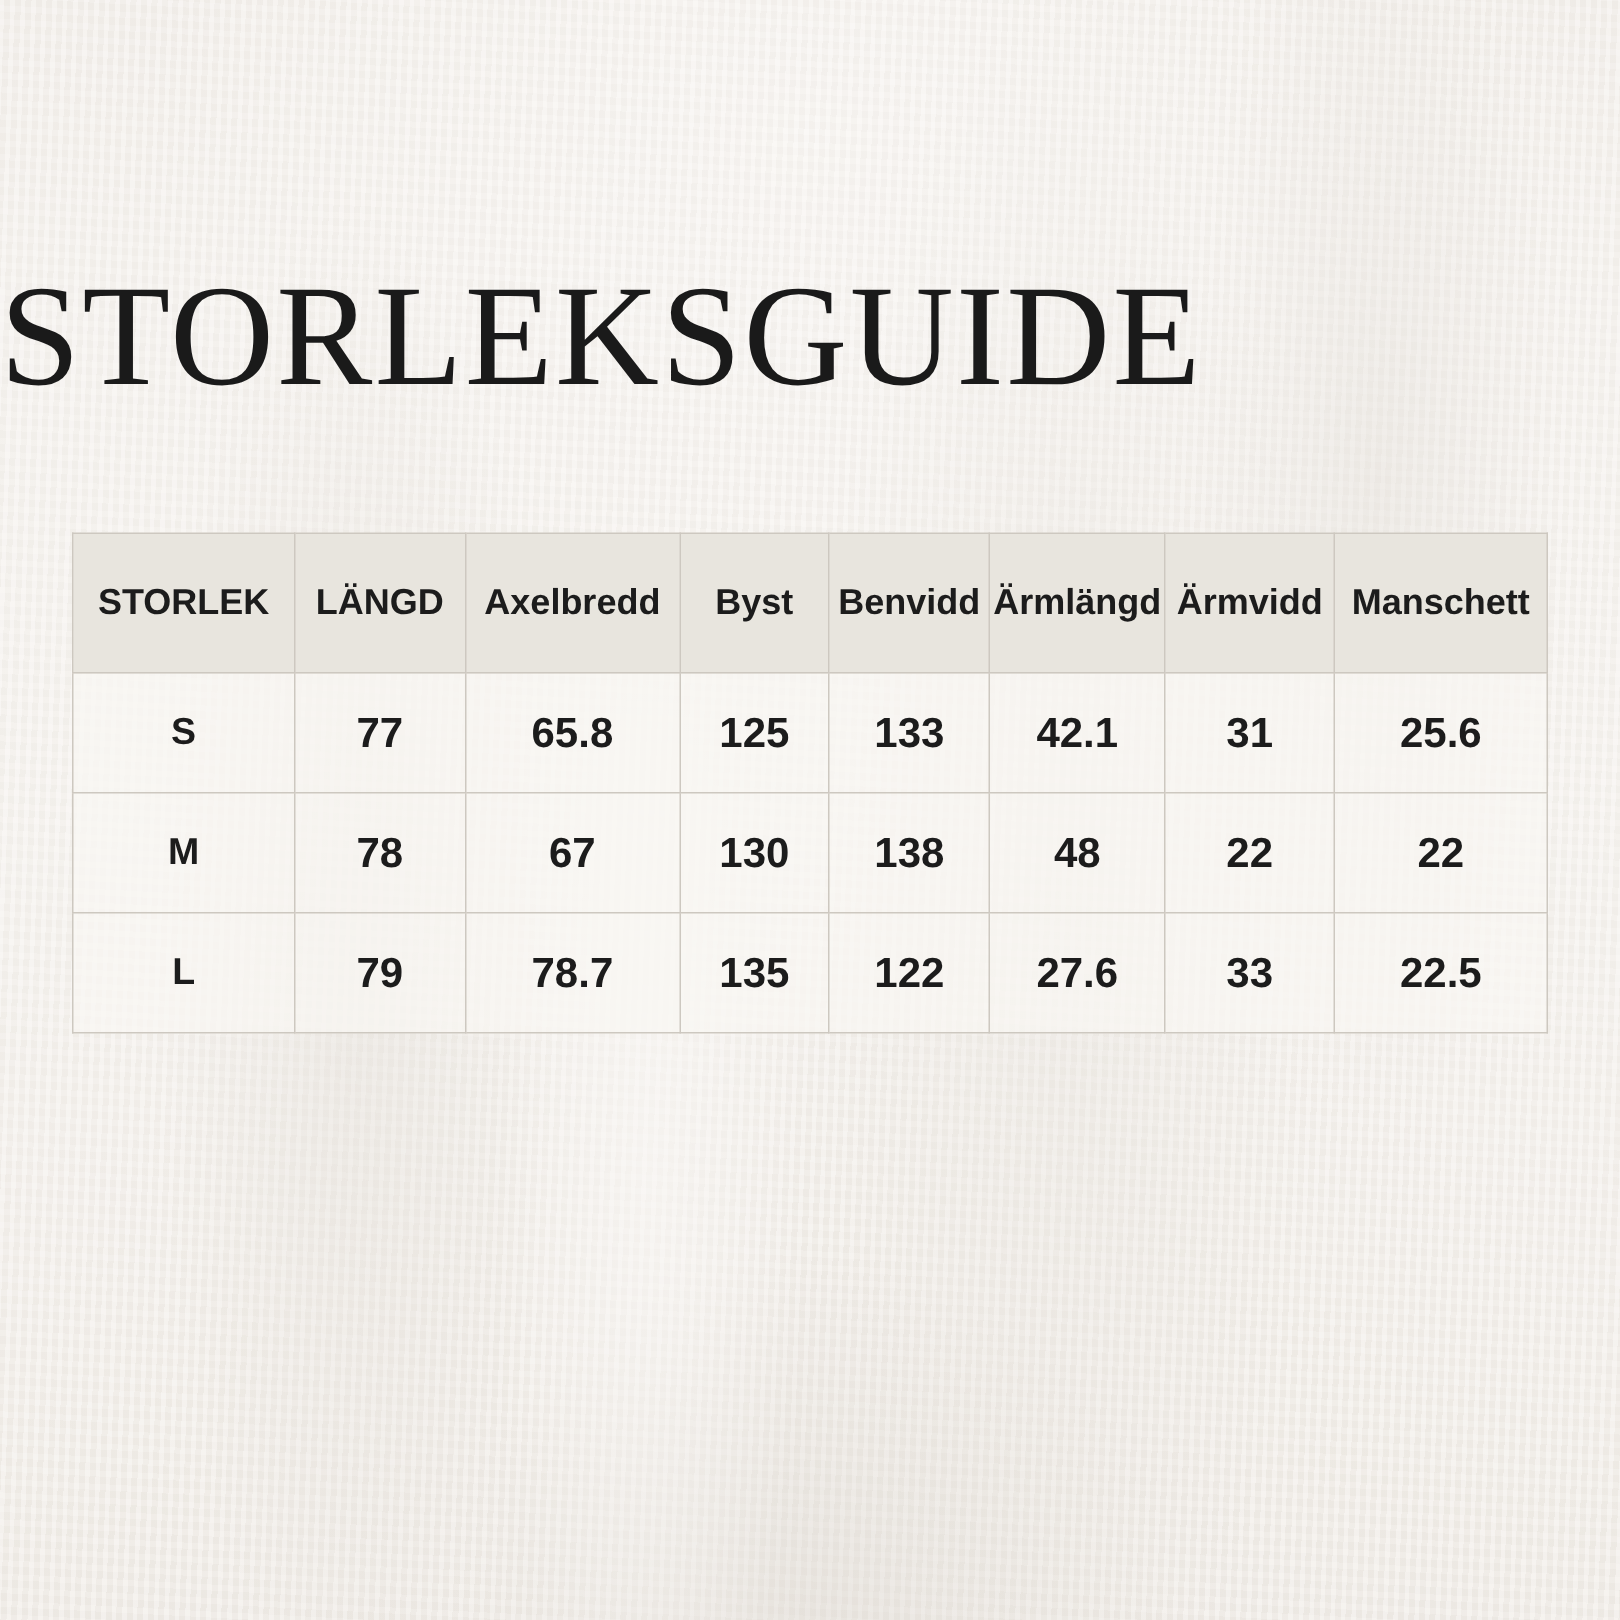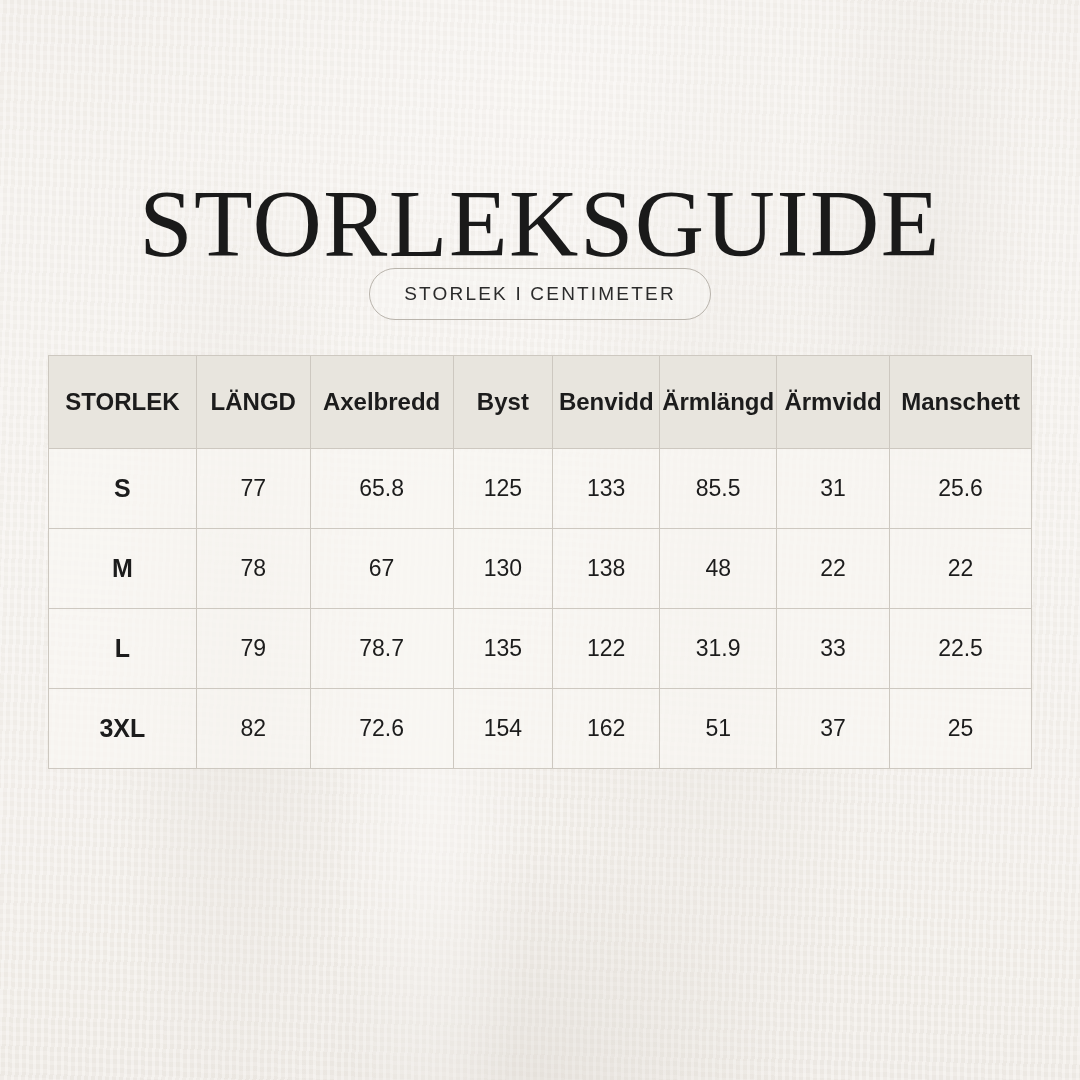--- a/index.html
+++ b/index.html
@@ -55,21 +55,20 @@
     height: 100%;
     box-sizing: border-box;
     padding: 0;
   }
 
   #title {
     position: absolute;
     top: 112px;
     left: 0;
     right: 0;
-    text-align: center;
     font-family: "Liberation Serif", serif;
     font-size: 96px;
     line-height: 1.0;
     letter-spacing: 1.5px;
     color: #1a1a1a;
     font-weight: 400;
   }
 
   #subtitle-wrap {
     position: absolute;
@@ -101,22 +100,22 @@
     border-collapse: collapse;
     background: rgba(247,245,241,0.55);
   }
   table.size-table th,
   table.size-table td {
     border: 1px solid #cdc8c0;
     text-align: center;
     color: #1c1c1c;
     padding: 0;
     height: 79px;
-    font-size: 23px;
-    font-weight: 400;
+    font-size: 28px;
+    font-weight: 700;
   }
   table.size-table thead th {
     background: #e8e5de;
     font-weight: bold;
     font-size: 24px;
     height: 92px;
   }
   table.size-table tbody td.size-cell {
     font-weight: bold;
     font-size: 25px;
@@ -139,23 +138,20 @@
 
 <div id="bg-photo"></div>
 <div id="bg-texture"></div>
 <div id="bg-folds"></div>
 <div id="bg-wash"></div>
 
 <div id="page">
 
   <h1 id="title">STORLEKSGUIDE</h1>
 
-  <div id="subtitle-wrap">
-    <div id="subtitle-pill">STORLEK I CENTIMETER</div>
-  </div>
 
   <div id="table-wrap">
     <table class="size-table">
       <colgroup>
         <col class="c0">
           <col class="c1">
           <col class="c2">
           <col class="c3">
         <col class="c4">
           <col class="c5">
@@ -174,51 +170,41 @@
           <th>Manschett</th>
         </tr>
       </thead>
       <tbody>
         <tr>
           <td class="size-cell">S</td>
           <td>77</td>
           <td>65.8</td>
           <td>125</td>
           <td>133</td>
-          <td>85.5</td>
+          <td>42.1</td>
           <td>31</td>
           <td>25.6</td>
         </tr>
         <tr>
           <td class="size-cell">M</td>
           <td>78</td>
           <td>67</td>
           <td>130</td>
           <td>138</td>
           <td>48</td>
           <td>22</td>
           <td>22</td>
         </tr>
         <tr>
           <td class="size-cell">L</td>
           <td>79</td>
           <td>78.7</td>
           <td>135</td>
           <td>122</td>
-          <td>31.9</td>
+          <td>27.6</td>
           <td>33</td>
           <td>22.5</td>
-        </tr>
-        <tr>
-          <td class="size-cell">3XL</td>
-          <td>82</td>
-          <td>72.6</td>
-          <td>154</td>
-          <td>162</td>
-          <td>51</td>
-          <td>37</td>
-          <td>25</td>
         </tr>
       </tbody>
     </table>
   </div>
 
 </div>
 
 </body></html>

